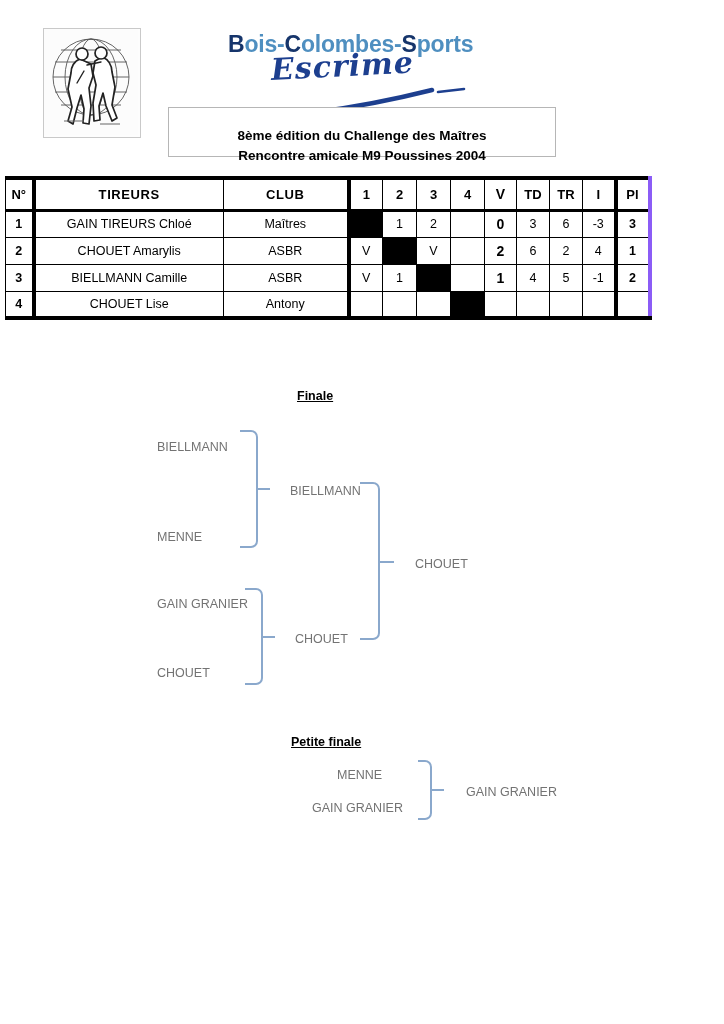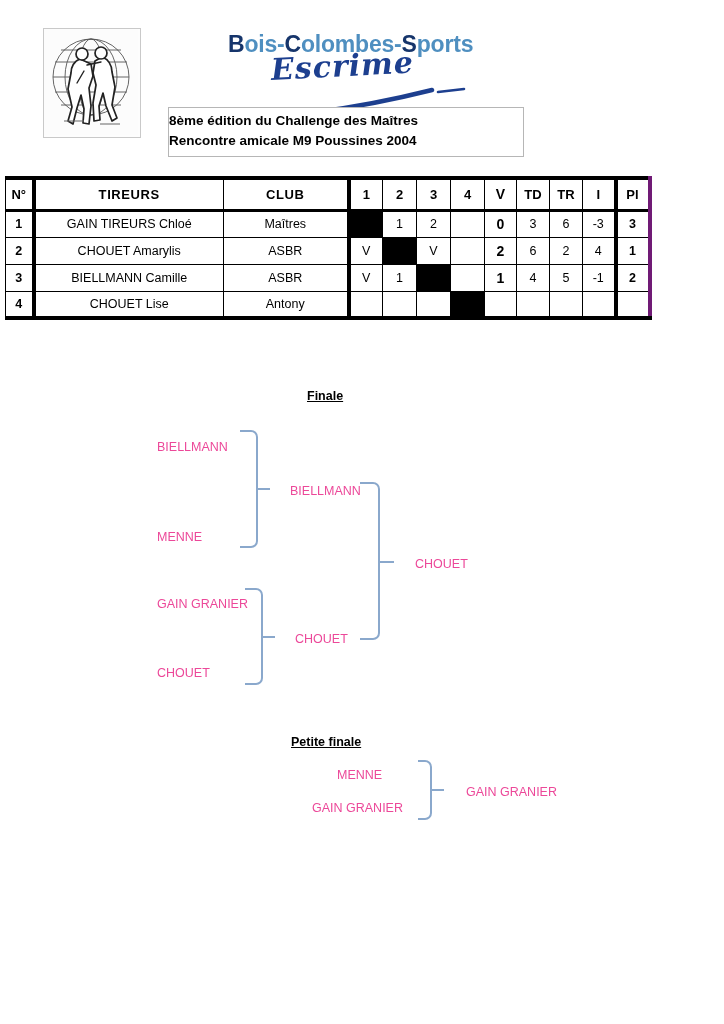--- a/index.html
+++ b/index.html
@@ -56,26 +56,26 @@
     color: #1d3f8f;
     letter-spacing: 1px;
     transform: rotate(-3deg);
     transform-origin: left top;
   }
   #script-swoosh { position: absolute; left: 0; top: 14px; }
 
   #title-box {
     position: absolute;
     left: 168px; top: 107px;
-    width: 356px; height: 50px;
+    width: 388px; height: 50px;
     border: 1px solid #b6b6b6;
     background: #ffffff;
     box-sizing: border-box;
-    text-align: left;
-    padding-top: 3px;
+    text-align: center;
+    padding-top: 18px;
   }
   #title-box div {
     font-size: 13.5px;
     font-weight: bold;
     line-height: 20px;
     white-space: nowrap;
   }
 
   
   #poule {
@@ -104,40 +104,40 @@
   #poule th.c-club { font-weight: bold; letter-spacing: 0.6px; }
   #poule .c-m      { width: 34px; font-weight: normal; }
   #poule th.c-m    { font-weight: bold; }
   #poule .c-v      { width: 32px; font-weight: bold; font-size: 14px; }
   #poule .c-s      { width: 33px; font-weight: normal; }
   #poule th.c-s    { font-weight: bold; margin-left: 34px; }
   #poule .c-pl     { width: 34px; font-weight: bold; }
 
   
   #poule .sep-l  { border-left: 4px solid #000000; }
-  #poule .sep-r  { border-right: 4px solid #701a75; }
+  #poule .sep-r  { border-right: 4px solid #8b5cf6; }
   #poule tr.hdr th { border-top: 4px solid #000000; border-bottom: 3px solid #000000; }
   #poule tr.last td { border-bottom: 4px solid #000000; }
   #poule td.black, #poule th.black { background: #000000; }
 
   
   #brackets { position: absolute; left: 0; top: 330px; width: 724px; height: 520px; }
 
   .bracket-heading {
     position: absolute;
     font-size: 12.5px;
     font-weight: bold;
     text-decoration: underline;
     white-space: nowrap;
   }
   .bracket-name {
     position: absolute;
     font-size: 12.5px;
     white-space: nowrap;
-    color: #ec4899;
+    color: #737373;
   }
   .connector {
     position: absolute;
     border: 2px solid #8aa8cc;
     border-left: none;
     border-radius: 0 7px 7px 0;
     box-sizing: border-box;
   }
   .connector-tick {
     position: absolute;
@@ -268,21 +268,21 @@
         <td class="c-s"></td>
         <td class="c-s"></td>
         <td class="c-s"></td>
         <td class="c-pl sep-l sep-r"></td>
       </tr>
     </tbody>
 </table>
 
 <div id="brackets">
 
-  <div class="bracket-heading" style="left:307px; top:59px;">Finale</div>
+  <div class="bracket-heading" style="left:297px; top:59px;">Finale</div>
 
   <div class="bracket-name" style="left:157px; top:110px;">BIELLMANN</div>
   <div class="bracket-name" style="left:157px; top:200px;">MENNE</div>
 
   <div class="connector" style="left:240px; top:100px; width:18px; height:118px;"></div>
   <div class="connector-tick" style="left:258px; top:158px; width:12px;"></div>
 
   <div class="bracket-name" style="left:290px; top:154px;">BIELLMANN</div>
 
   <div class="bracket-name" style="left:157px; top:267px;">GAIN GRANIER</div>

